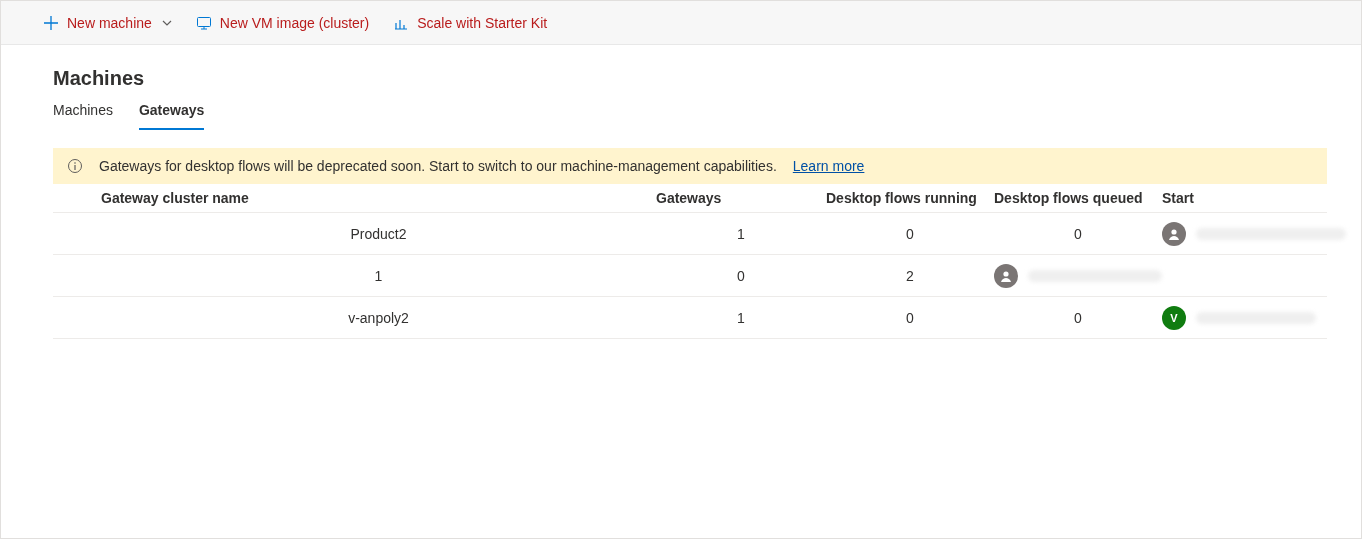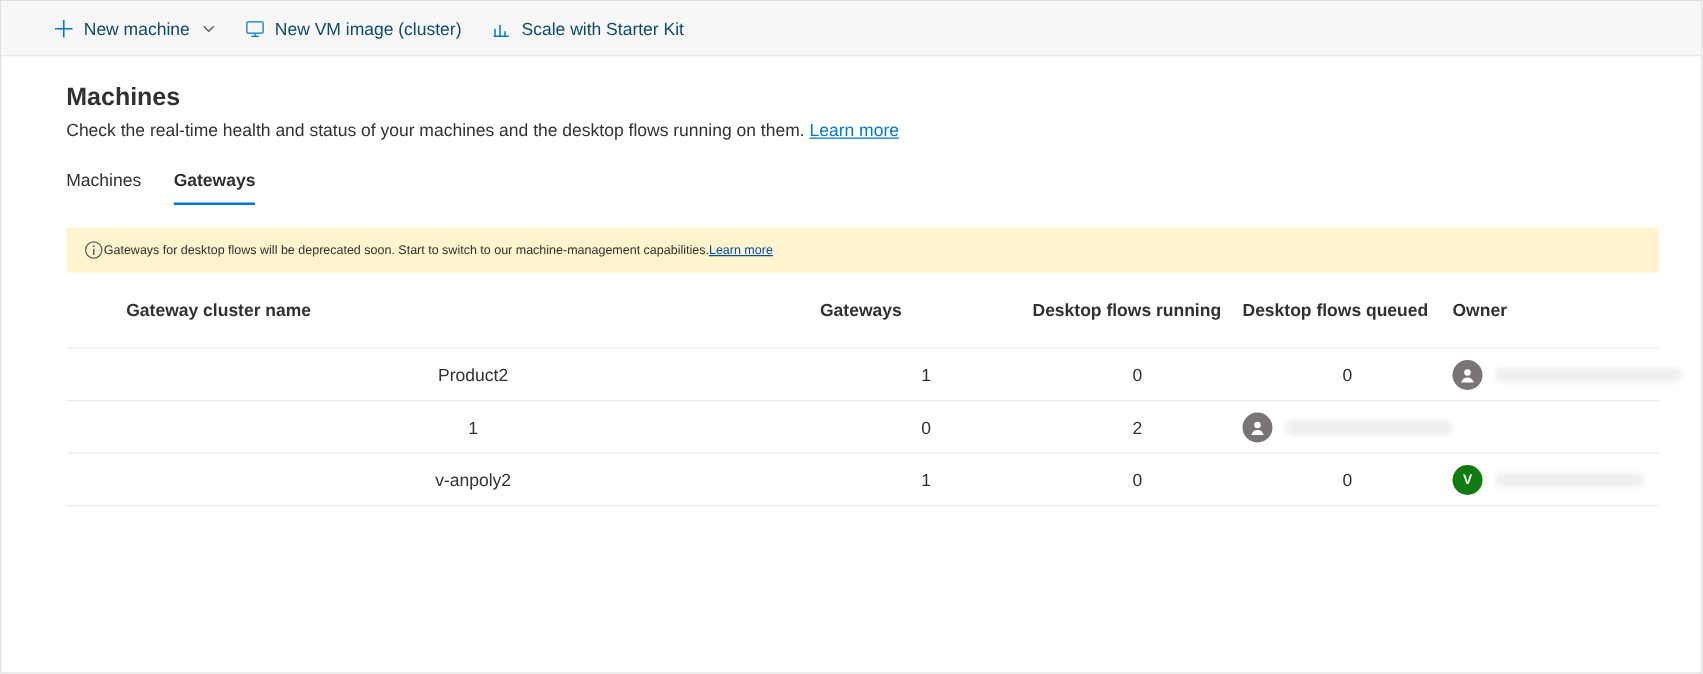--- a/index.html
+++ b/index.html
@@ -20,21 +20,21 @@
     height: 44px;
     display: flex;
     align-items: center;
     gap: 8px;
   }
   .toolbar-btn {
     display: inline-flex;
     align-items: center;
     gap: 8px;
     padding: 6px 8px;
-    color: #0c4a6e;
+    color: #b91c1c;
     font-size: 14px;
     cursor: pointer;
     border: none;
     background: none;
   }
   .toolbar-btn .icon { color: #0078d4; display: inline-flex; }
   .chev { color: #605e5c; margin-left: 2px; }
   .content { padding: 22px 34px 0 52px; }
   .page-title { font-size: 20px; font-weight: 600; margin-bottom: 6px; }
   .page-desc { font-size: 14px; color: #323130; margin-bottom: 18px; }
@@ -50,37 +50,37 @@
   .tab.active {
     font-weight: 600;
     border-bottom: 2px solid #0078d4;
     color: #323130;
   }
   .banner {
     background: #fff4ce;
     padding: 10px 14px;
     display: flex;
     align-items: center;
-    gap: 0;
-    font-size: 10px;
+    gap: 16px;
+    font-size: 14px;
     color: #323130;
     margin: 0 0 0 0;
   }
   .banner .icon { color: #605e5c; display:inline-flex; }
   .banner .link { color: #0050a5; }
   .table { width: 100%; }
   .table-header, .table-row {
     display: grid;
     grid-template-columns: 555px 170px 168px 168px 1fr;
     align-items: center;
     padding: 0 4px 0 48px;
     border-bottom: 1px solid #edebe9;
   }
   .table-header {
-    height: 61px;
+    height: 29px;
     font-weight: 600;
     font-size: 14px;
   }
   .table-row {
     height: 42px;
     font-size: 14px;
     color: #323130;
     cursor: pointer;
     text-align: center;
   }
@@ -138,24 +138,20 @@
       <svg width="16" height="16" viewBox="0 0 16 16">
           <path d="M2 14h12M3 14V8M7 14V5M11 14V10" stroke="#0078d4" stroke-width="1.2" fill="none"></path>
         </svg>
     </span>
     <span>Scale with Starter Kit</span>
   </button>
 </div>
 
 <div class="content">
   <h1 class="page-title">Machines</h1>
-  <p class="page-desc">
-    <span>Check the real-time health and status of your machines and the desktop flows running on them.</span>
-    <a class="link">Learn more</a>
-  </p>
 
   <div class="tabs" id="tabs-container">
       <div class="tab">Machines</div>
       <div class="tab active">Gateways</div>
     </div>
 
   <div class="banner">
     <span class="icon">
       <svg width="16" height="16" viewBox="0 0 16 16">
           <circle cx="8" cy="8" r="6.5" stroke="#605e5c" fill="none"></circle>
@@ -166,21 +162,21 @@
     <span>Gateways for desktop flows will be deprecated soon. Start to switch to our machine-management capabilities.</span>
     <a class="link">Learn more</a>
   </div>
 
   <div class="table">
     <div class="table-header">
       <div>Gateway cluster name</div>
       <div>Gateways</div>
       <div>Desktop flows running</div>
       <div>Desktop flows queued</div>
-      <div>Owner</div>
+      <div>Start</div>
     </div>
     <div id="rows-container">
         <div class="table-row">
           <div>Product2</div>
           <div>1</div>
           <div>0</div>
           <div>0</div>
           <div class="owner-cell">
             <span class="avatar">
               <svg width="14" height="14" viewBox="0 0 14 14">

